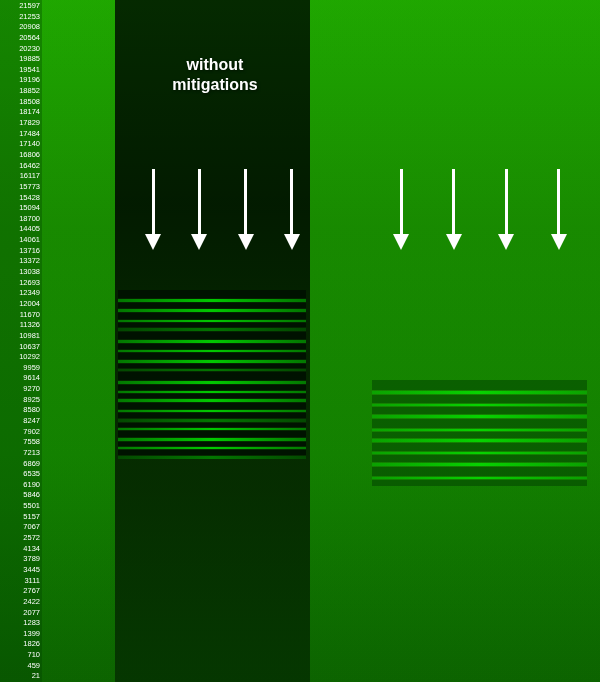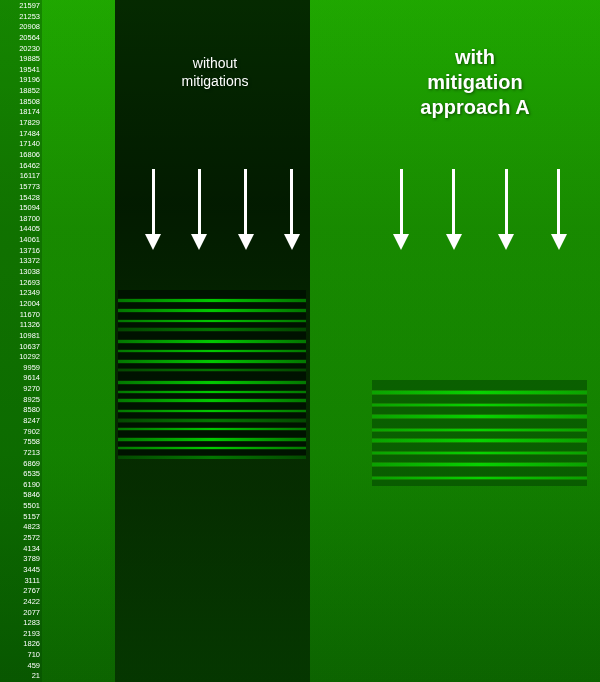--- a/index.html
+++ b/index.html
@@ -79,22 +79,22 @@
     }
 
     
     .label-without {
       position: absolute;
       left: 140px;
       top: 55px;
       width: 150px;
       text-align: center;
       color: #ffffff;
-      font-size: 14px;
-      font-weight: normal;
+      font-size: 16px;
+      font-weight: bold;
       line-height: 1.25;
       z-index: 20;
       text-shadow: 1px 1px 3px rgba(0,0,0,0.5);
     }
 
     .label-with {
       position: absolute;
       left: 390px;
       top: 45px;
       width: 170px;
@@ -222,42 +222,41 @@
       <div class="y-label">8247</div>
       <div class="y-label">7902</div>
       <div class="y-label">7558</div>
       <div class="y-label">7213</div>
       <div class="y-label">6869</div>
       <div class="y-label">6535</div>
       <div class="y-label">6190</div>
       <div class="y-label">5846</div>
       <div class="y-label">5501</div>
       <div class="y-label">5157</div>
-      <div class="y-label">4823</div>
+      <div class="y-label">7067</div>
       <div class="y-label">2572</div>
       <div class="y-label">4134</div>
       <div class="y-label">3789</div>
       <div class="y-label">3445</div>
       <div class="y-label">3111</div>
       <div class="y-label">2767</div>
       <div class="y-label">2422</div>
       <div class="y-label">2077</div>
       <div class="y-label">1283</div>
-      <div class="y-label">2193</div>
+      <div class="y-label">1399</div>
       <div class="y-label">1826</div>
       <div class="y-label">710</div>
       <div class="y-label">459</div>
       <div class="y-label">21</div>
     </div>
 
   <div class="dark-column-left"></div>
 
   <div class="label-without">without<br>mitigations</div>
 
-  <div class="label-with">with<br>mitigation<br>approach A</div>
 
   <div class="arrows-container-left">
     <div class="arrow-down">
       <div class="arrow-line"></div>
       <div class="arrow-head"></div>
     </div>
     <div class="arrow-down">
       <div class="arrow-line"></div>
       <div class="arrow-head"></div>
     </div>

